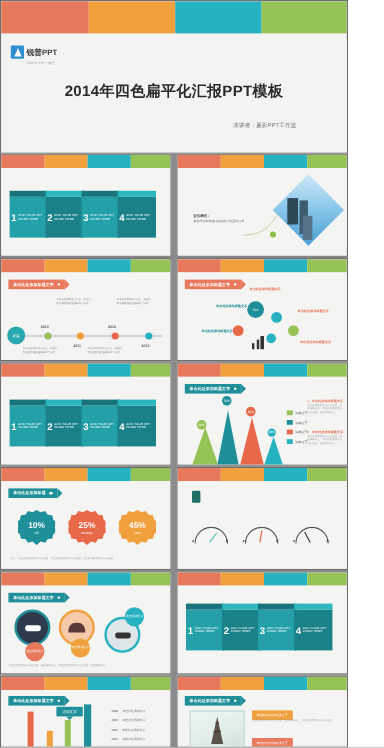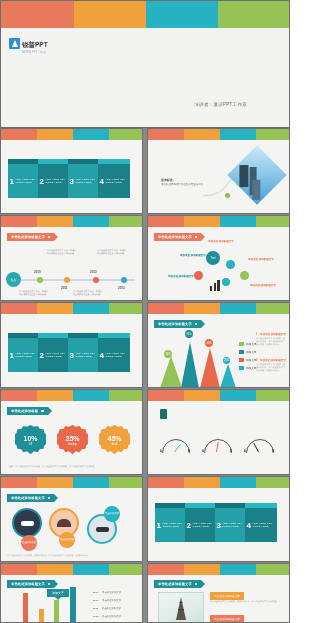--- a/index.html
+++ b/index.html
@@ -137,20 +137,21 @@
       <i></i>
     </div>
     <div class="hero-body">
       <div class="logo">
         <span class="logo-mark"></span>
         <span>
           <span class="logo-txt">锐普PPT</span>
           <span class="logo-sub" style="display:block">RUIPU PPT / 锐普</span>
         </span>
       </div>
+      <div class="hero-title">2014年四色扁平化汇报PPT模板</div>
       <div class="hero-sub">演讲者：夏影PPT工作室</div>
     </div>
   </div>
 
   <div class="slide th left" style="top:128px;">
     <div class="band topband">
       <i></i>
         <i></i>
       <i></i>
         <i></i>

